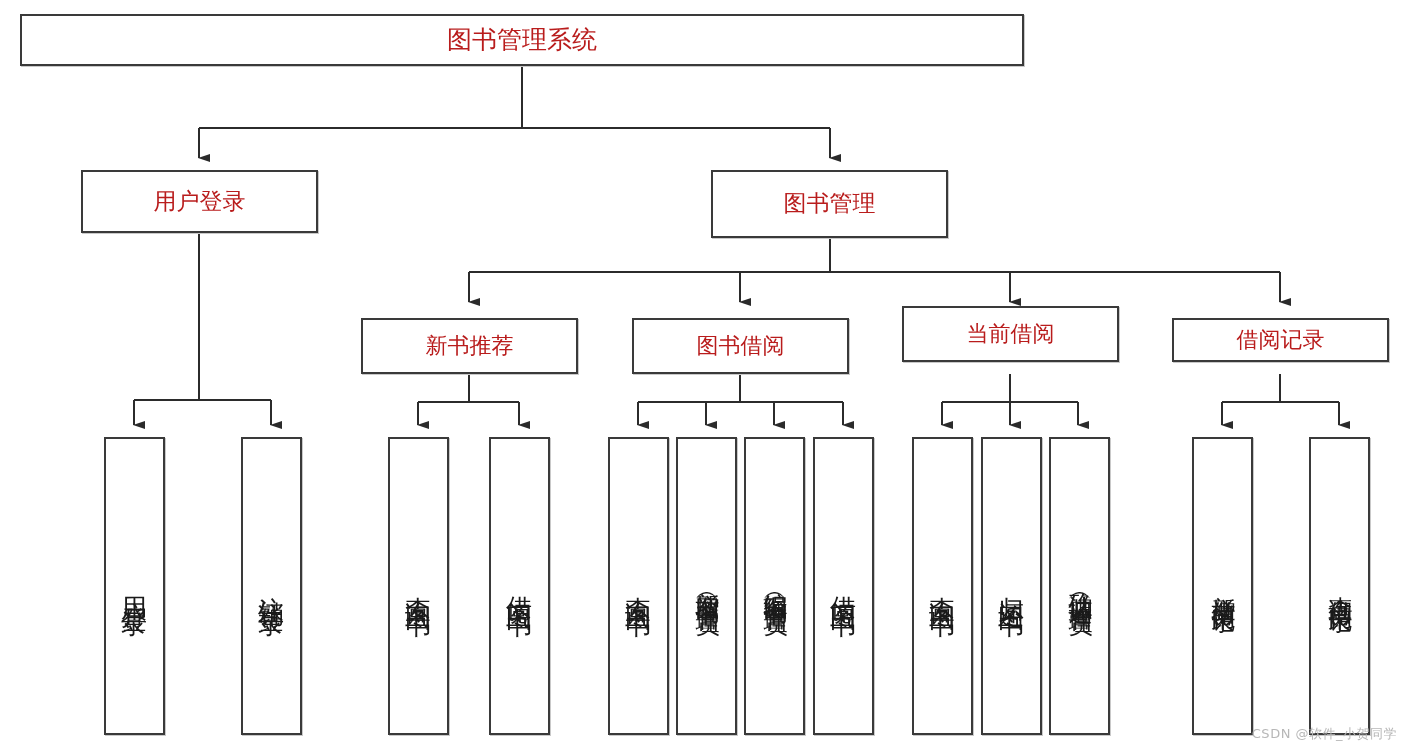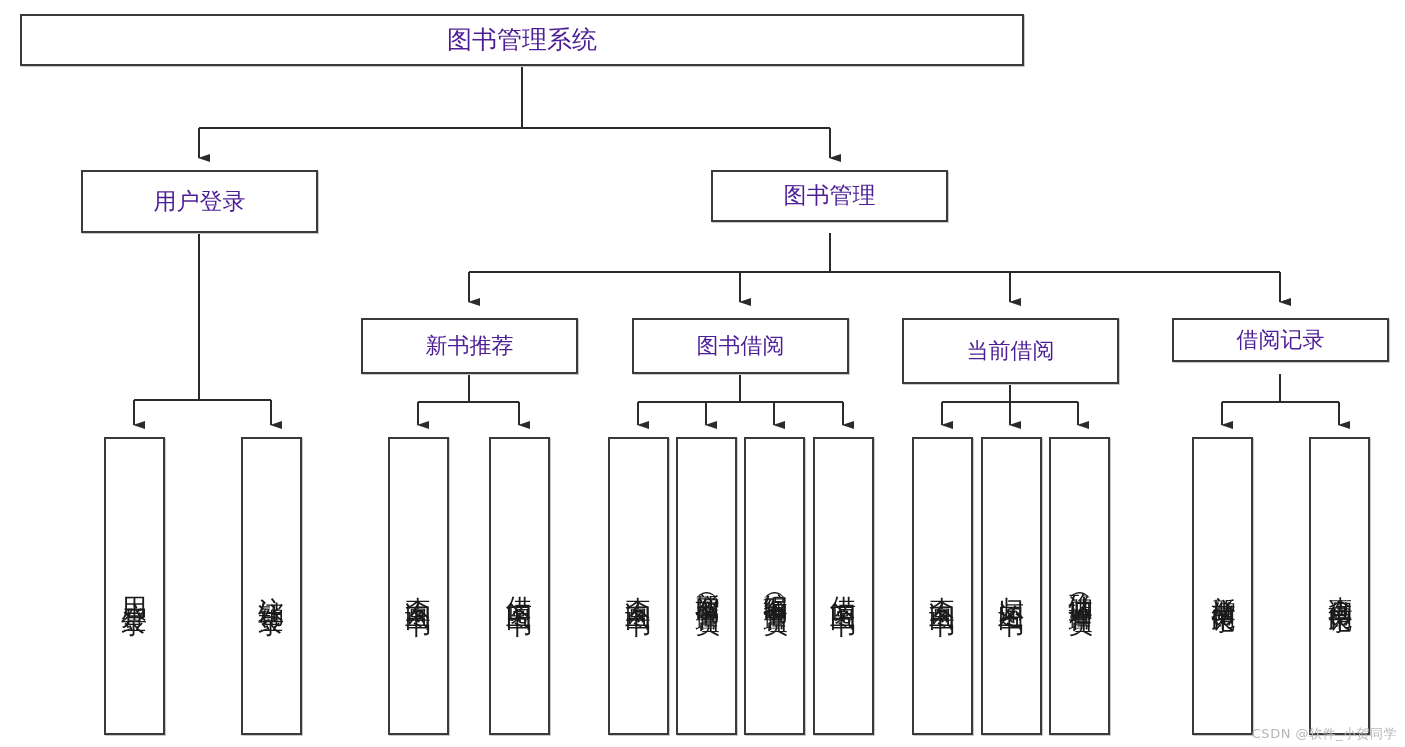--- a/index.html
+++ b/index.html
@@ -13,21 +13,21 @@
 
   .node-box{
     position:absolute;
     background:#ffffff;
     border:2px solid #3a3a3a;
     box-sizing:border-box;
     box-shadow:1px 1px 0 #c9c9c9;
     display:flex;align-items:center;justify-content:center;
   }
   .node-label{
-    color:#4c1d95;
+    color:#b91c1c;
     text-align:center;
     line-height:1.12;
     white-space:nowrap;
     font-weight:400;
   }
   .lvl1 .node-label{font-size:25px;}
   .lvl2 .node-label{font-size:23px;}
   .lvl3 .node-label{font-size:22px;}
 
   .leaf-box{
@@ -114,31 +114,31 @@
     </g>
   </svg>
 
   <div class="node-box lvl1" style="left:20px;top:14px;width:1004px;height:52px;">
     <span class="node-label">图书管理系统</span>
   </div>
 
   <div class="node-box lvl2" style="left:81px;top:170px;width:237px;height:63px;">
     <span class="node-label">用户登录</span>
   </div>
-  <div class="node-box lvl2" style="left:711px;top:170px;width:237px;height:52px;align-items:center;">
+  <div class="node-box lvl2" style="left:711px;top:170px;width:237px;height:68px;align-items:center;">
     <span class="node-label">图书管理</span>
   </div>
 
   <div class="node-box lvl3" style="left:361px;top:318px;width:217px;height:56px;">
     <span class="node-label">新书推荐</span>
   </div>
   <div class="node-box lvl3" style="left:632px;top:318px;width:217px;height:56px;">
     <span class="node-label">图书借阅</span>
   </div>
-  <div class="node-box lvl3" style="left:902px;top:318px;width:217px;height:66px;font-family:Liberation Serif, serif;">
+  <div class="node-box lvl3" style="left:902px;top:306px;width:217px;height:56px;font-family:Liberation Serif, serif;">
     <span class="node-label">当前借阅</span>
   </div>
   <div class="node-box lvl3" style="left:1172px;top:318px;width:217px;height:44px;">
     <span class="node-label">借阅记录</span>
   </div>
 
   <div class="leaf-box" style="left:104px;top:437px;width:61px;height:298px;">
     <span class="leaf-label">用户登录</span>
   </div>
   <div class="leaf-box" style="left:241px;top:437px;width:61px;height:298px;">

